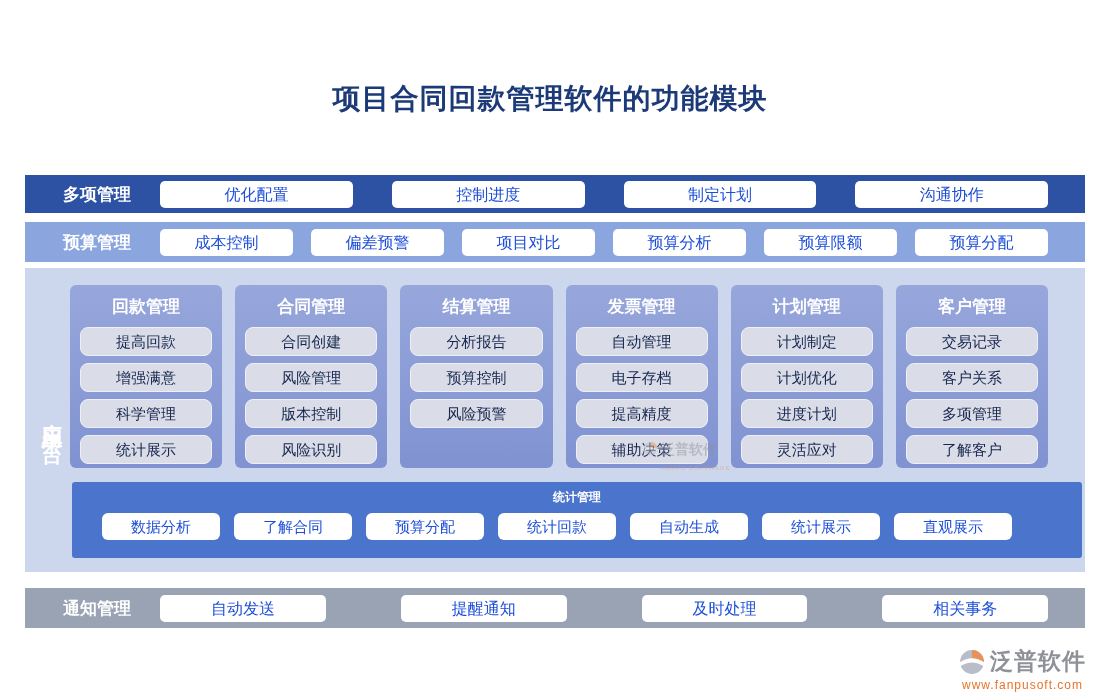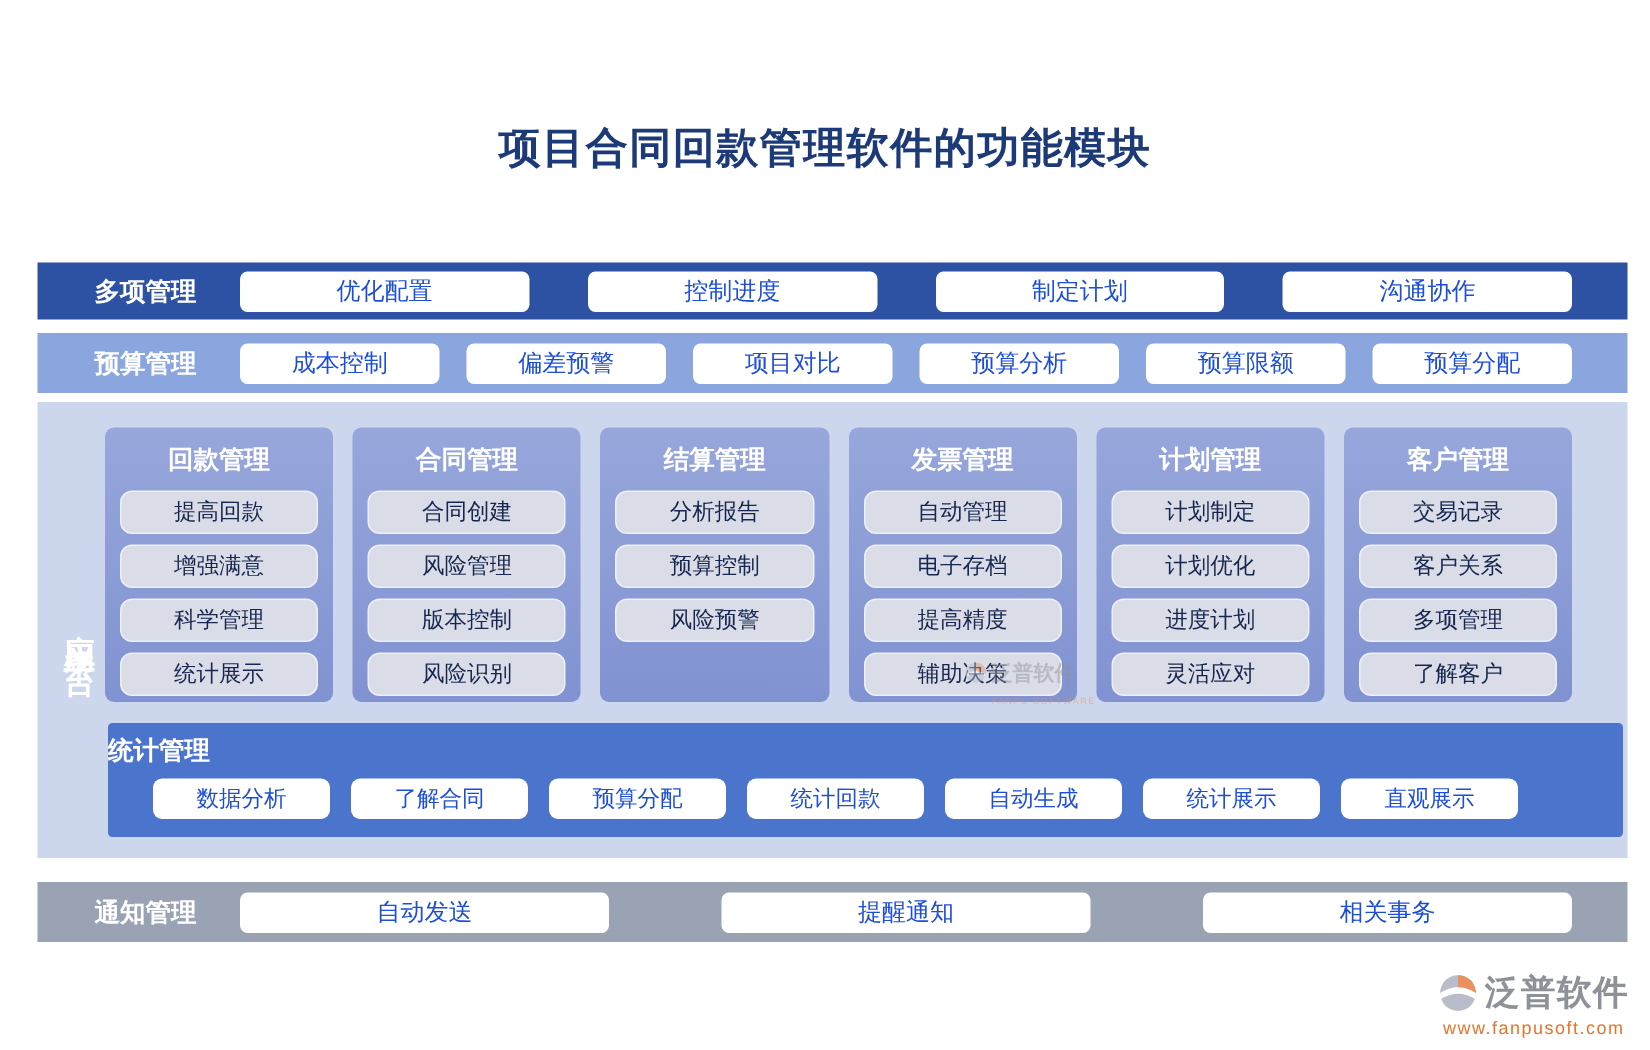--- a/index.html
+++ b/index.html
@@ -32,21 +32,21 @@
   .columns { position:absolute; left:45px; top:17px; width:978px; display:flex; gap:13px; }
   .card { flex:1; height:183px; box-sizing:border-box; border-radius:6px; padding:4px 10px 8px;
           background:linear-gradient(180deg,#97a7dc 0%,#8092d1 100%); }
   .card-title { color:#ffffff; font-weight:bold; font-size:17px; text-align:center; margin:6px 0 9px; }
   .card-item { background:#dadde7; border:1px solid #eef0f7; border-radius:8px; height:27px; line-height:27px;
                text-align:center; font-size:15px; color:#16264e; margin-bottom:7px; }
   .card-item:last-child { margin-bottom:0; }
 
   .stats { position:absolute; left:47px; top:214px; width:1010px; height:76px; background:#4b74cd;
            border-radius:3px; box-sizing:border-box; }
-  .stats-title { color:#ffffff; font-weight:bold; font-size:17px; text-align:left; margin-top:7px; }
+  .stats-title { color:#ffffff; font-weight:bold; font-size:12px; text-align:center; margin-top:7px; }
   .stats-items { display:flex; gap:14px; padding:7px 70px 0 30px; }
   .stats-items .pill { height:27px; line-height:27px; border-radius:6px; font-size:15px; }
 
   
   .watermark { position:absolute; left:643px; top:441px; opacity:0.45; display:flex; align-items:flex-start; gap:3px; }
   .watermark .wm-txt { line-height:1; }
   .wm-brand { font-size:14px; font-weight:bold; color:#8f9199; }
   .wm-sub { font-size:6px; color:#e8915f; letter-spacing:1px; margin-top:2px; }
 
   
@@ -143,20 +143,21 @@
           <span class="pill">直观展示</span>
         </div>
     </div>
   </div>
 
   <div class="band band-notice">
     <span class="band-label">通知管理</span>
     <div class="band-items">
         <span class="pill">自动发送</span>
         <span class="pill">提醒通知</span>
+        <span class="pill">及时处理</span>
         <span class="pill">相关事务</span>
       </div>
   </div>
 
   <div class="watermark">
     <svg width="15" height="15" viewBox="0 0 24 24">
       <circle cx="12" cy="12" r="11" fill="#b9bdc9"></circle>
       <path d="M12 1a11 11 0 0 1 11 11L12 12Z" fill="#e8915f"></path>
       <path d="M2 16 Q12 10 22 16 L22 13 Q12 7 2 13 Z" fill="#ffffff"></path>
     </svg>

